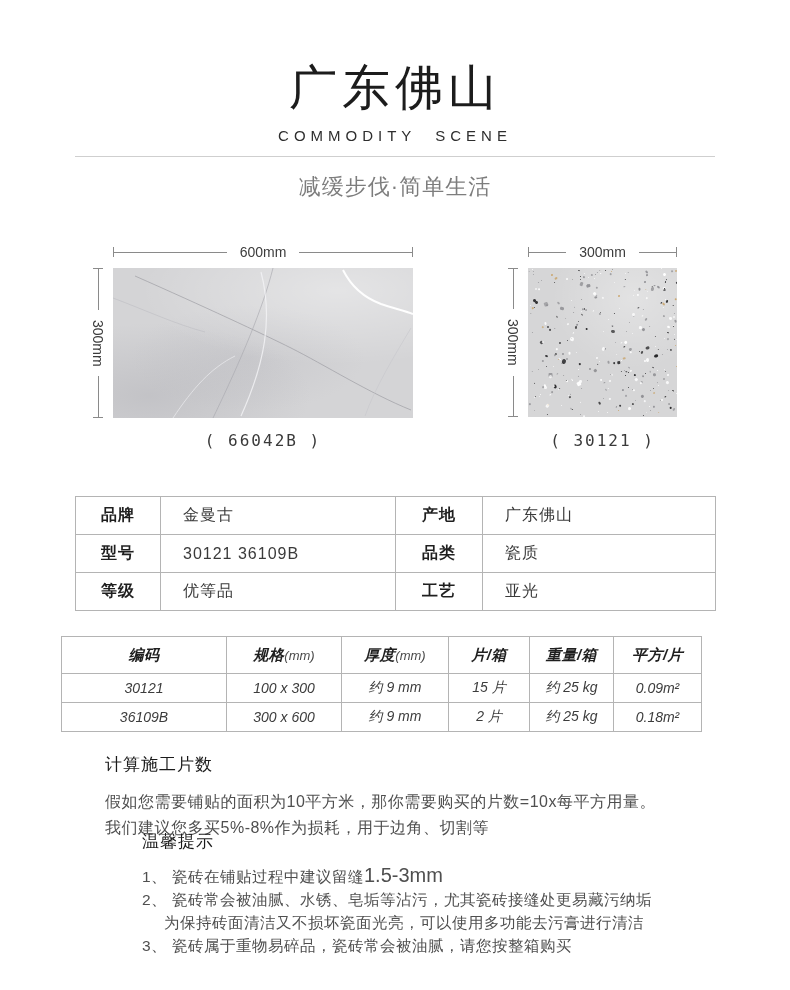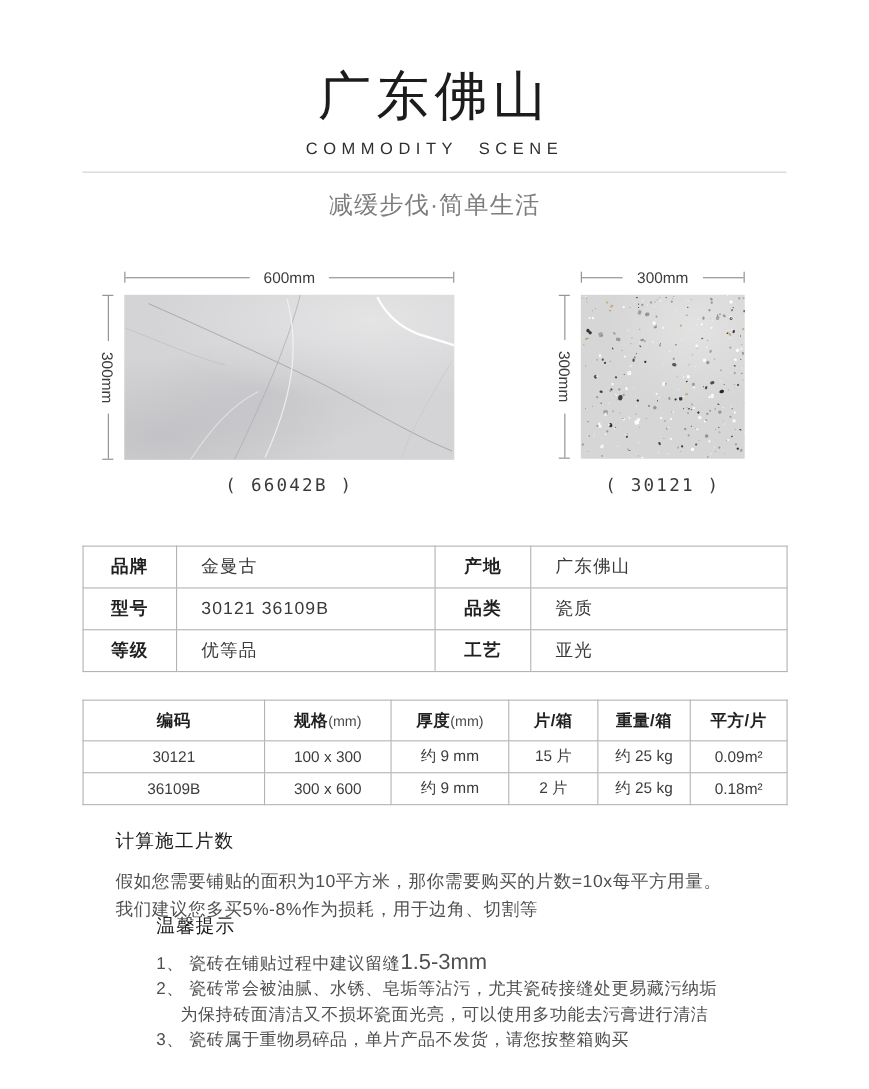--- a/index.html
+++ b/index.html
@@ -52,22 +52,22 @@
   .caption-right { left:528px; top:431px; width:149px; }
 
   
   table { border-collapse:collapse; table-layout:fixed; background:#fff; }
   .info-table { position:absolute; left:75px; top:496px; width:640px;
                 border:1px solid #8f8f8f; }
   .info-table td { border:1px solid #b4b4b4; height:38px; font-size:16px; vertical-align:middle; }
   .info-table td.key { font-weight:bold; text-align:center; color:#1f1f1f; letter-spacing:1px; }
   .info-table td.val { padding-left:22px; color:#3a3a3a; letter-spacing:1px; }
 
-  .spec-table { position:absolute; left:75px; top:636px; width:640px;
-                border:1px solid #8f8f8f; }
+  .spec-table { position:absolute; left:61px; top:636px; width:640px;
+                border:1px solid #8f8f8f;font-style:italic; }
   .spec-table th { border:1px solid #b4b4b4; height:37px; font-size:15px; font-weight:bold;
                    color:#1f1f1f; text-align:center; vertical-align:middle; letter-spacing:0.5px; }
   .spec-table th .unit { font-weight:normal; font-size:13px; color:#4a4a4a; letter-spacing:0; }
   .spec-table td { border:1px solid #b4b4b4; height:29px; font-size:14px; color:#3c3c3c;
                    text-align:center; vertical-align:middle; }
 
   
   .section { position:absolute; left:105px; width:620px; }
   .section-calc { top:753px; }
   .section-tips { top:830px;margin-left:37px; }
@@ -541,17 +541,17 @@
     </div>
     <div class="tip-line">
       <span class="marker">2、</span>
       <span>瓷砖常会被油腻、水锈、皂垢等沾污，尤其瓷砖接缝处更易藏污纳垢</span>
     </div>
     <div class="tip-line cont">
       <span>为保持砖面清洁又不损坏瓷面光亮，可以使用多功能去污膏进行清洁</span>
     </div>
     <div class="tip-line">
       <span class="marker">3、</span>
-      <span>瓷砖属于重物易碎品，单片产品不发货，请您按整箱购买</span>
+      <span>瓷砖属于重物易碎品，瓷砖常会被油腻，请您按整箱购买</span>
     </div>
   </div>
 
 </div>
 
 </body></html>

